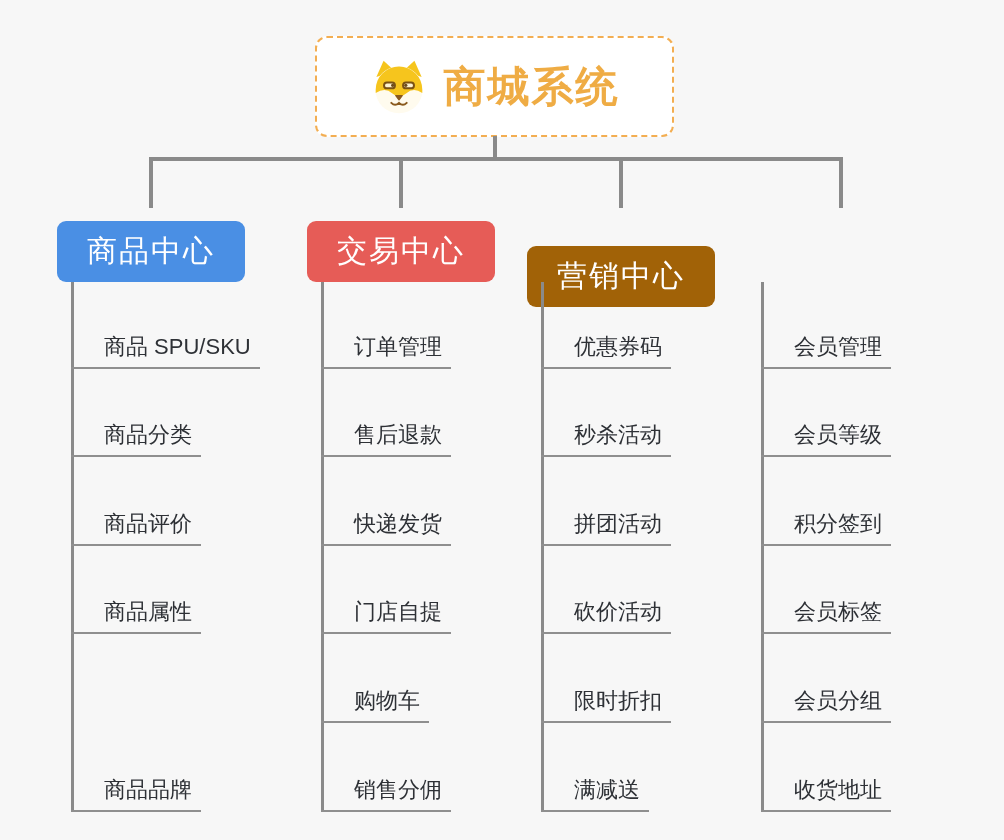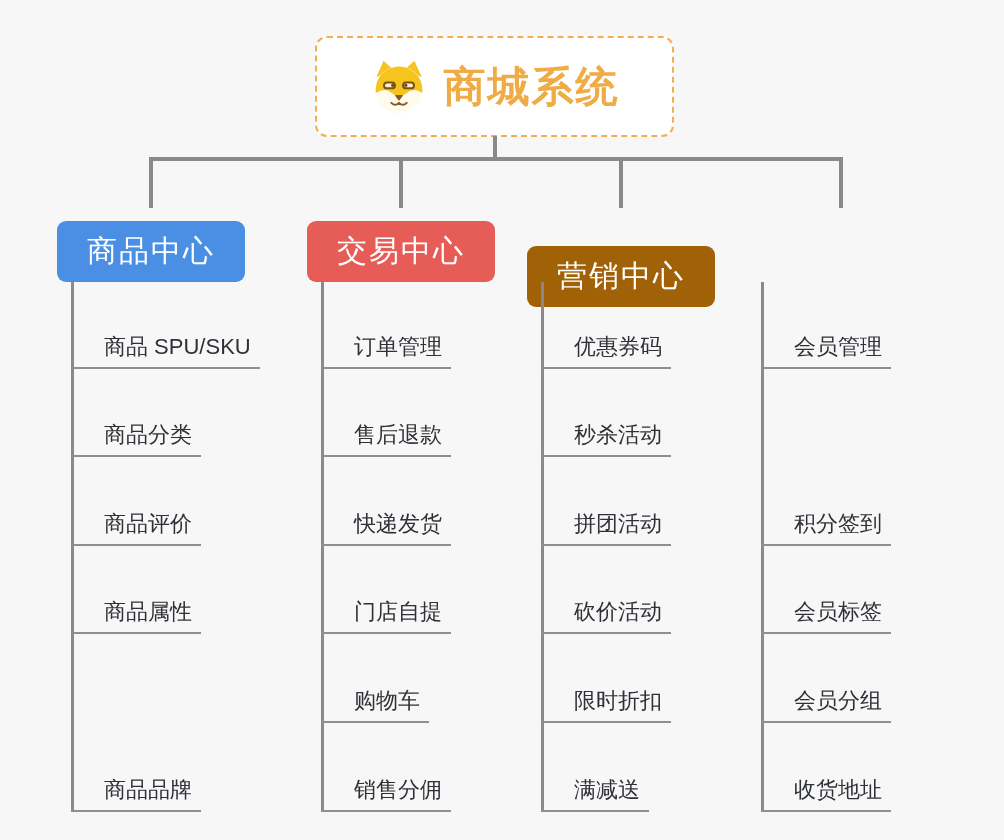--- a/index.html
+++ b/index.html
@@ -88,19 +88,20 @@
     <div class="item r1">秒杀活动</div>
     <div class="item r2">拼团活动</div>
     <div class="item r3">砍价活动</div>
     <div class="item r4">限时折扣</div>
     <div class="item r5">满减送</div>
   </div>
 
   <div class="branch b3">
     <div class="trunk"></div>
     <div class="item r0">会员管理</div>
+    <div class="item r1">会员等级</div>
     <div class="item r2">积分签到</div>
     <div class="item r3">会员标签</div>
     <div class="item r4">会员分组</div>
     <div class="item r5">收货地址</div>
   </div>
 
 </div>
 
 </body></html>

